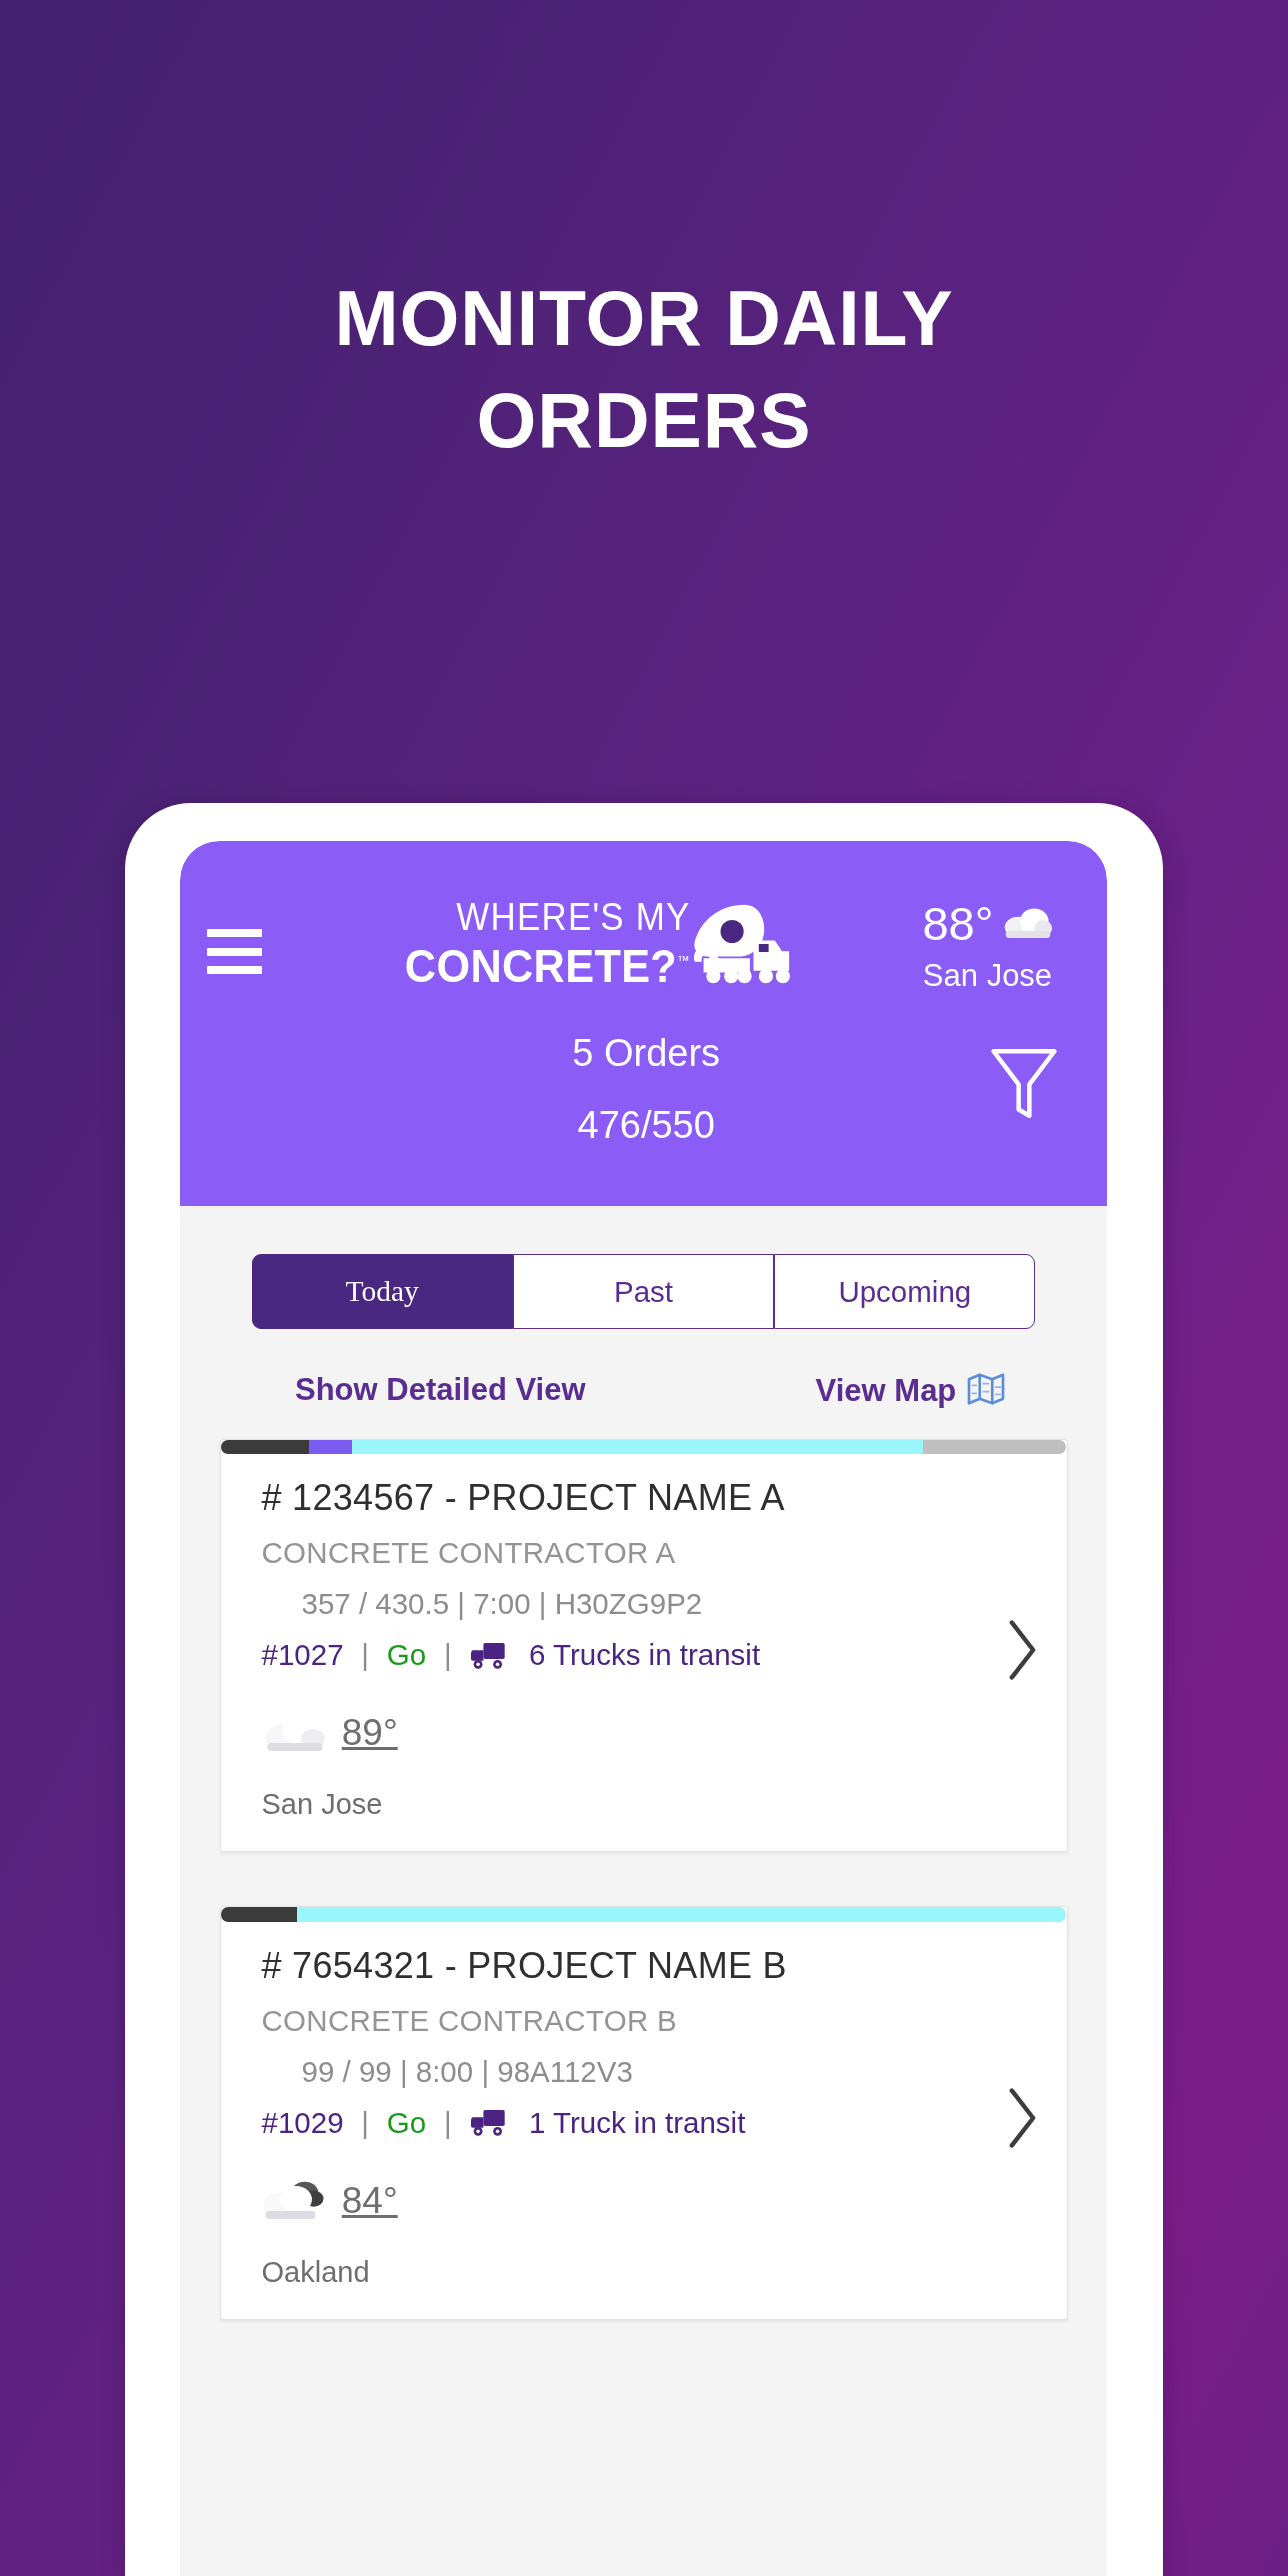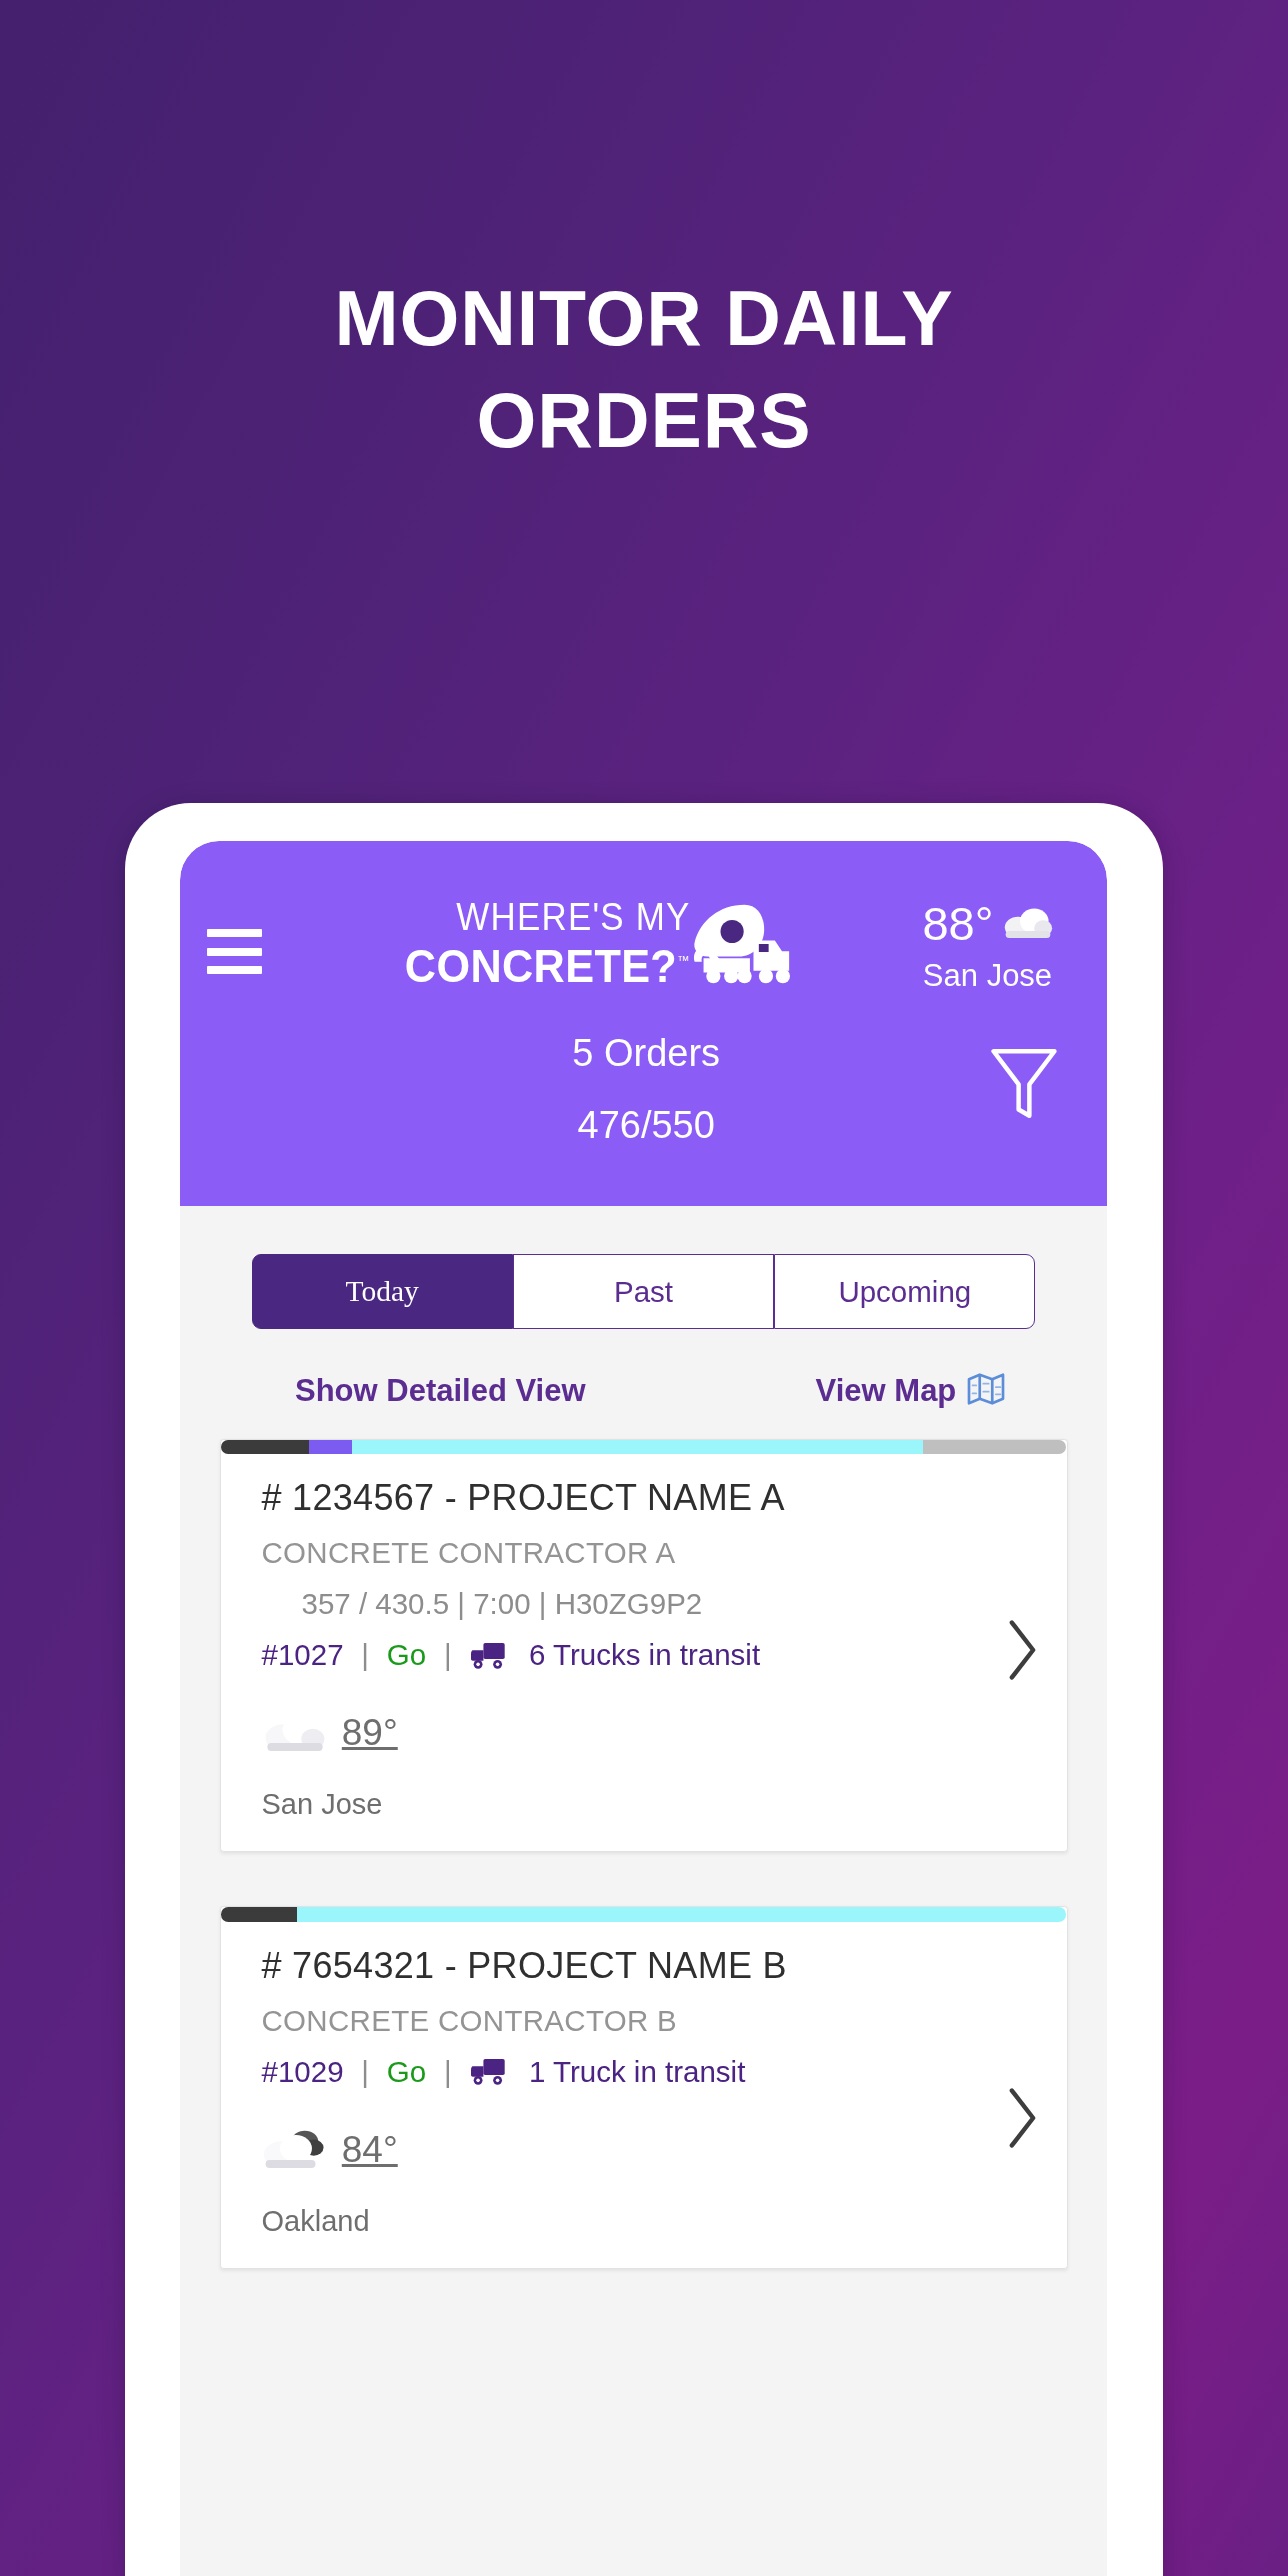--- a/index.html
+++ b/index.html
@@ -212,21 +212,20 @@
     background: #4a2882;
     color: #ffffff;
     border-color: #4a2882;
   }
 
   
   .links-row {
     margin: 43px auto 0;
     width: 823px;
     display: flex;
-    align-items: center;
     justify-content: space-between;
     padding: 0 50px 0 63px;
   }
   .link-text {
     color: #5b2d91;
     font-size: 31px;
     font-weight: bold;
     cursor: pointer;
   }
   .view-map {
@@ -464,20 +463,21 @@
       </div>
 
       <div class="order-card">
         <div class="progress-bar">
           <div class="progress-seg" style="width:9%;background:#3b3b3b;border-radius:7.2px 0 0 7.2px;"></div>
           <div class="progress-seg" style="width:91%;background:#9bf6fb;border-radius:0 7.2px 7.2px 0;"></div>
         </div>
         <div class="card-body">
           <div class="card-title"># 7654321 - PROJECT NAME B</div>
           <div class="card-contractor">CONCRETE CONTRACTOR B</div>
+          <div class="card-meta">99 / 99 | 8:00 | 98A112V3</div>
           <div class="card-status">
             <span>#1029</span>
             <span class="status-sep">|</span>
             <span class="status-go">Go</span>
             <span class="status-sep">|</span>
             <span class="truck-mini">
               <svg width="39" height="29" viewBox="0 0 44 32" xmlns="http://www.w3.org/2000/svg">
                 <rect x="14" y="2" width="24" height="18" rx="2" fill="#4b2382"></rect>
                 <path d="M2 10 L14 10 L14 22 L2 22 C1 22 0 21 0 20 L0 14 C0 12 1 10 2 10 Z" fill="#4b2382"></path>
                 <circle cx="8" cy="26" r="5" fill="#4b2382"></circle>

